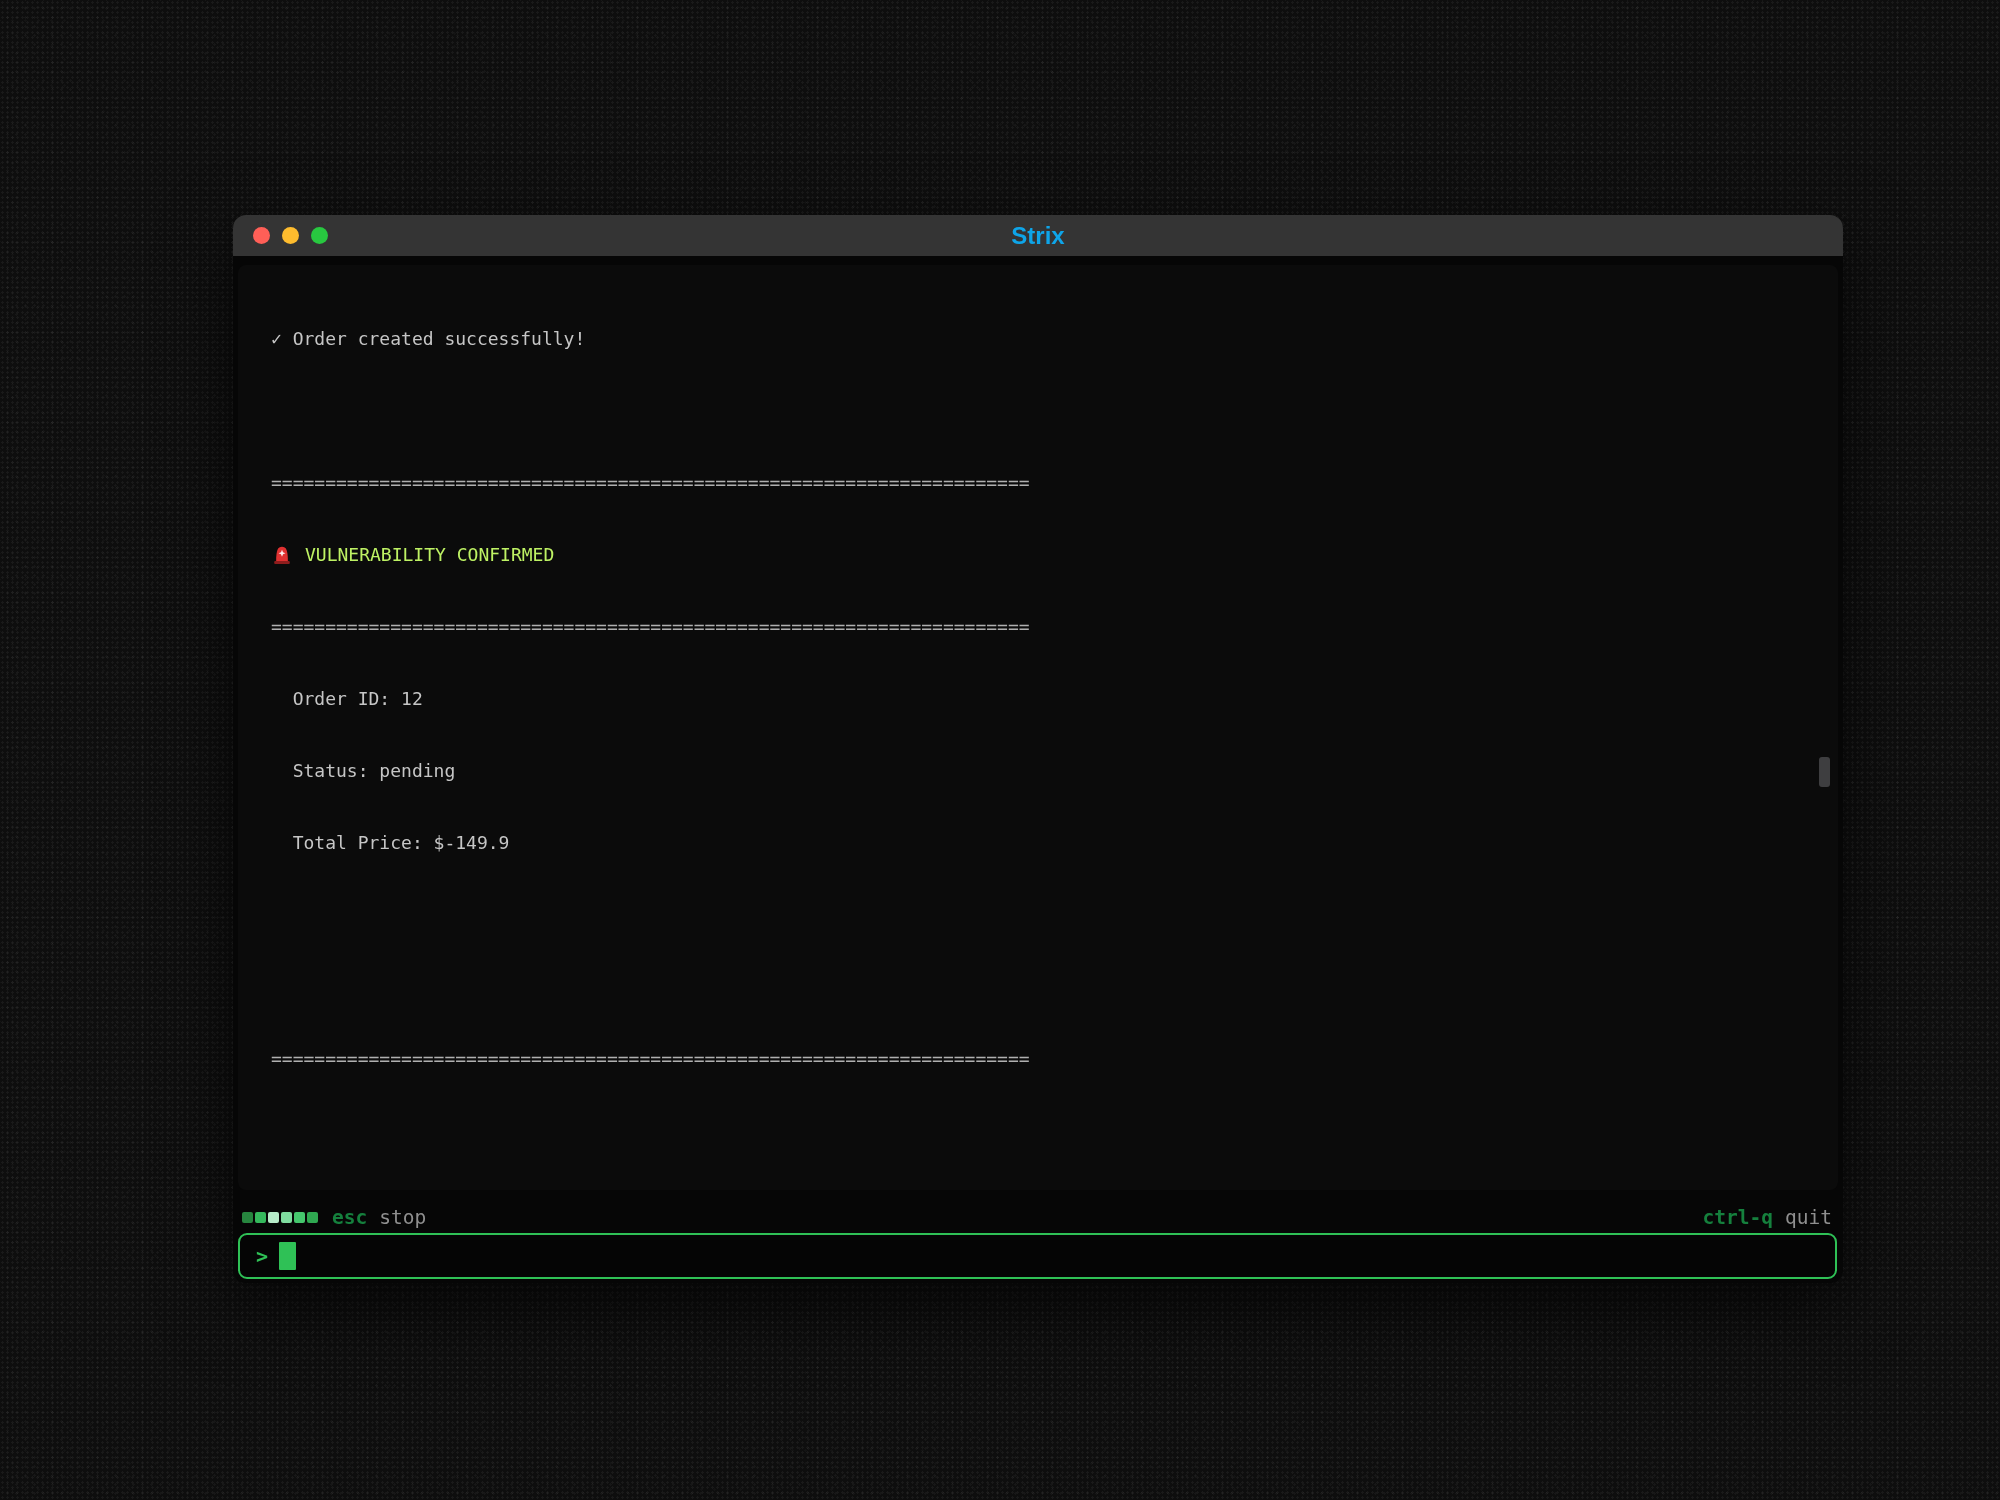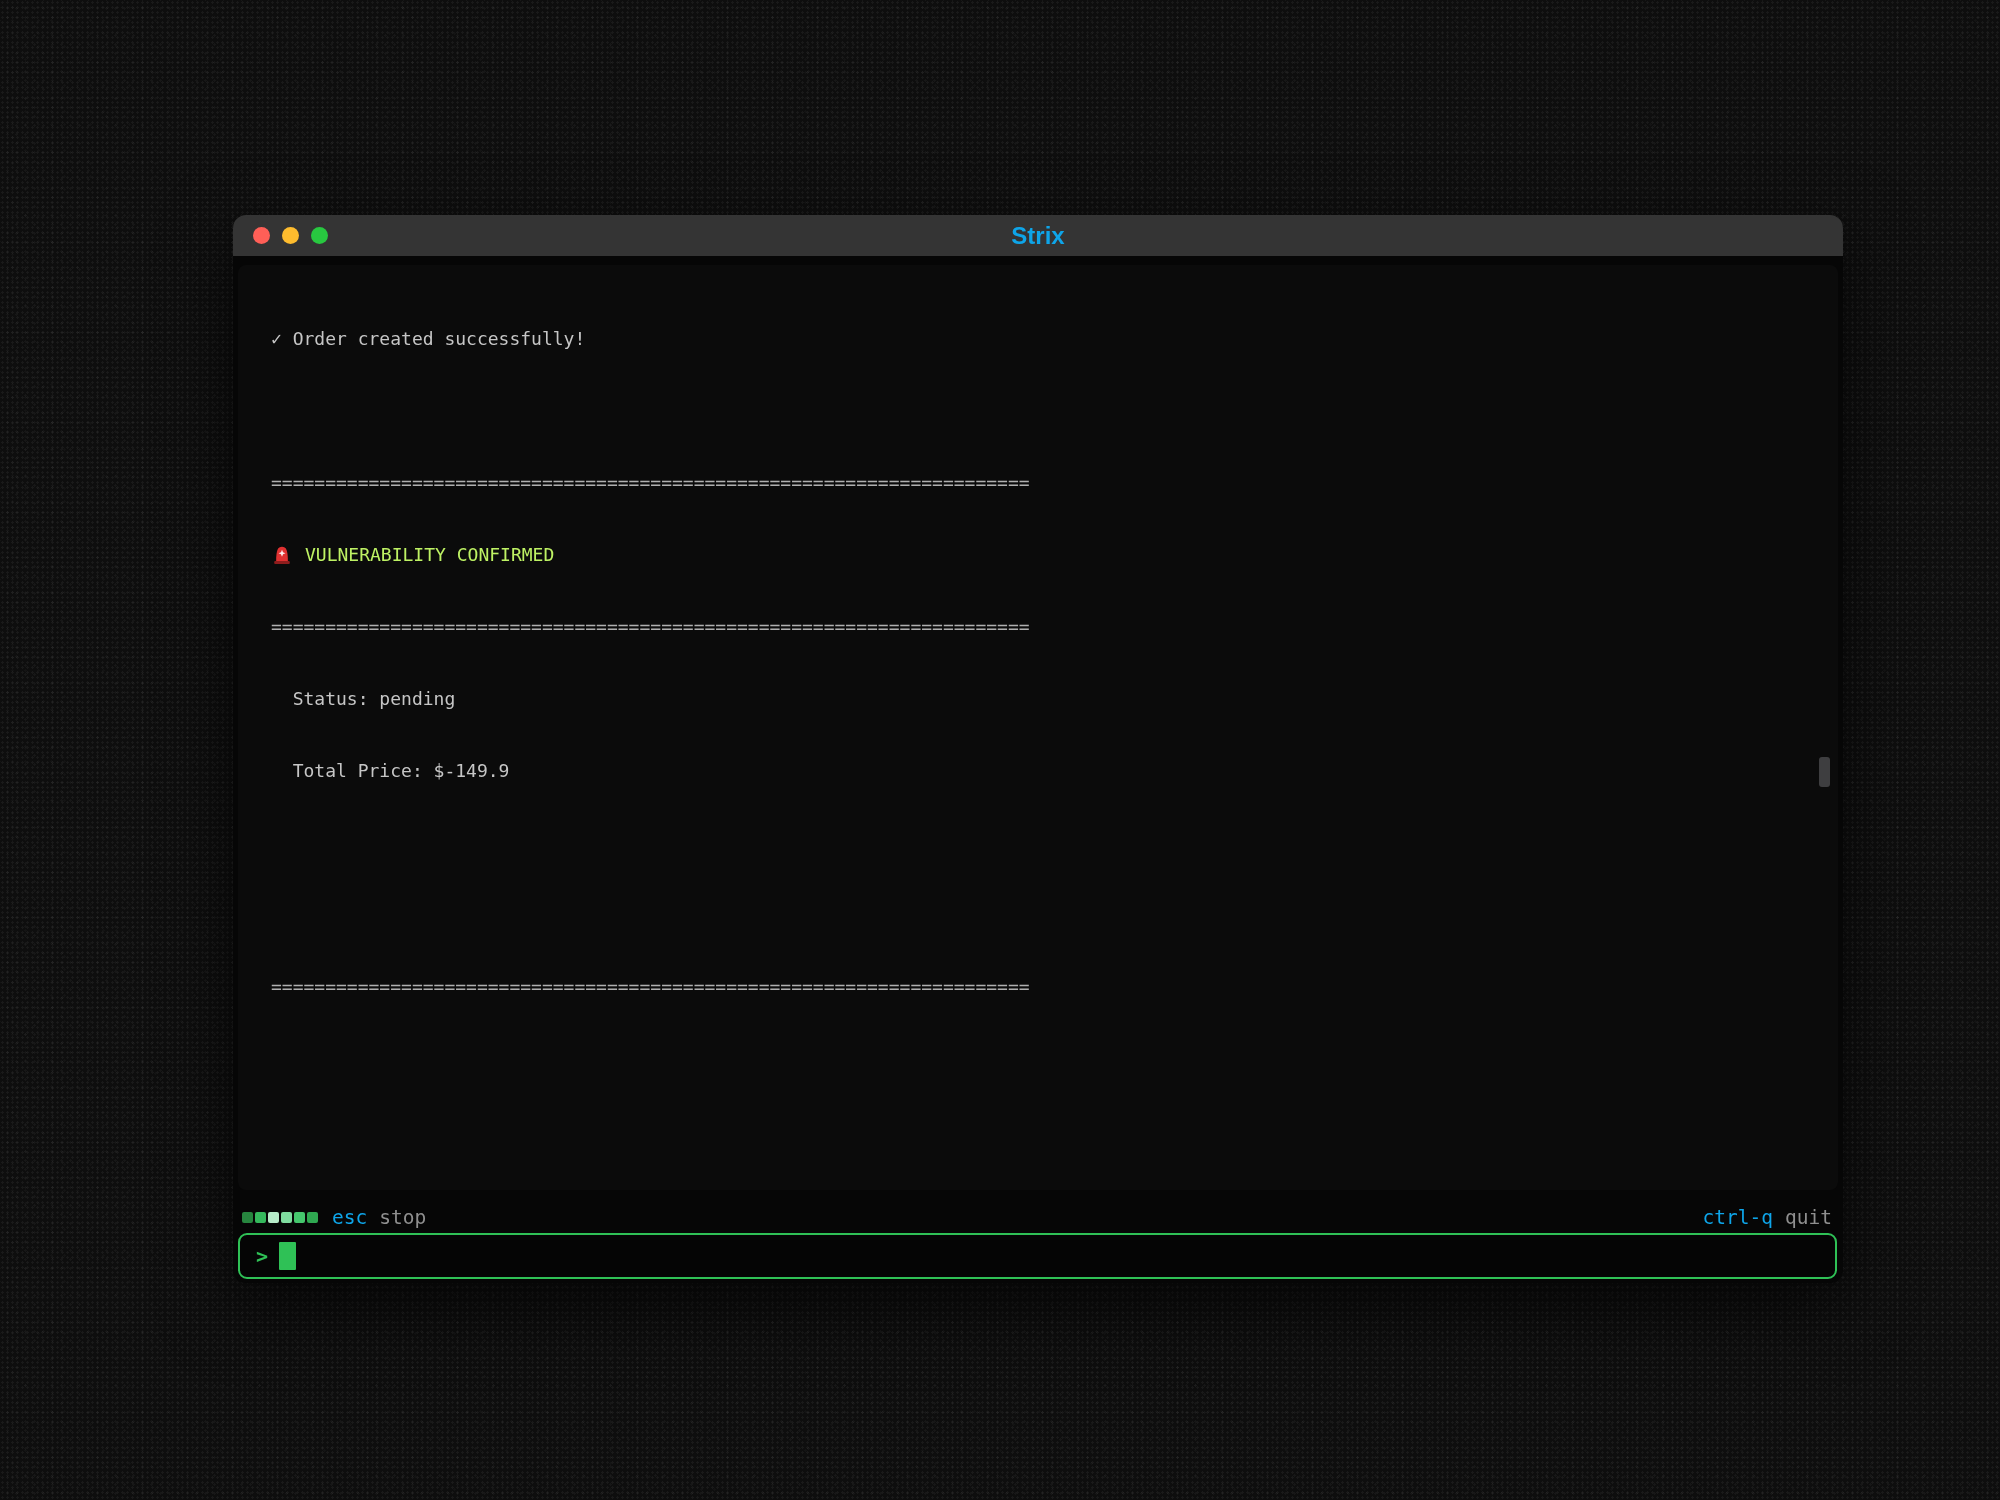--- a/index.html
+++ b/index.html
@@ -55,21 +55,21 @@
   .scroll-thumb{
     position:absolute; left:1586px; top:542px; width:11px; height:30px;
     background:#3e3e40; border-radius:3px;
   }
   .statusrow{
     position:absolute; left:9px; right:11px; top:990px; height:24px;
     display:flex; align-items:center; font-size:19.5px; color:var(--text);
   }
   .dots{display:flex; gap:2px; align-items:center;}
   .dot{width:11px; height:11px; border-radius:2px; display:inline-block;}
-  .key{font-weight:normal; color:#0ea5e9; margin-left:14px;}
+  .key{font-weight:bold; color:#15803d; margin-left:14px;}
   .action{color:var(--dim); margin-left:12px;}
   .spacer{flex:1;}
   .key.right{margin-left:0;}
   .inputbox{
     position:absolute; left:5px; right:6px; top:1018px; height:46px;
     border:2px solid var(--accent_green); border-radius:9px;
     display:flex; align-items:center; background:#050505;
   }
   .prompt{color:var(--accent_green); font-weight:bold; font-size:20px; margin-left:16px;}
   .cursor{width:17px; height:28px; background:var(--accent_green); margin-left:11px; border-radius:1px;}
@@ -96,20 +96,21 @@
       <span class="icon">
         <svg viewBox="0 0 24 24" width="22" height="22">
           <path d="M12 3 C7.5 3 5.6 6.5 5.6 19 L18.4 19 C18.4 6.5 16.5 3 12 3 Z" fill="#e03131"></path>
           <rect x="3.5" y="18.5" width="17" height="3.4" rx="1.2" fill="#8f1d1d"></rect>
           <path d="M12 6.2 L13.1 9 L15.8 10.1 L13.1 11.2 L12 14 L10.9 11.2 L8.2 10.1 L10.9 9 Z" fill="#ffffff" opacity="0.92"></path>
         </svg>
       </span>
       <span class="alert-label">VULNERABILITY CONFIRMED</span>
     </div>
     <div class="line sep">======================================================================</div>
+    <div class="line">  Order ID: 12</div>
     <div class="line">  Status: pending</div>
     <div class="line">  Total Price: $-149.9</div>
     <div class="line blank"></div>
     <div class="line blank"></div>
     <div class="line sep">======================================================================</div>
     
     
 
     
   </div>

